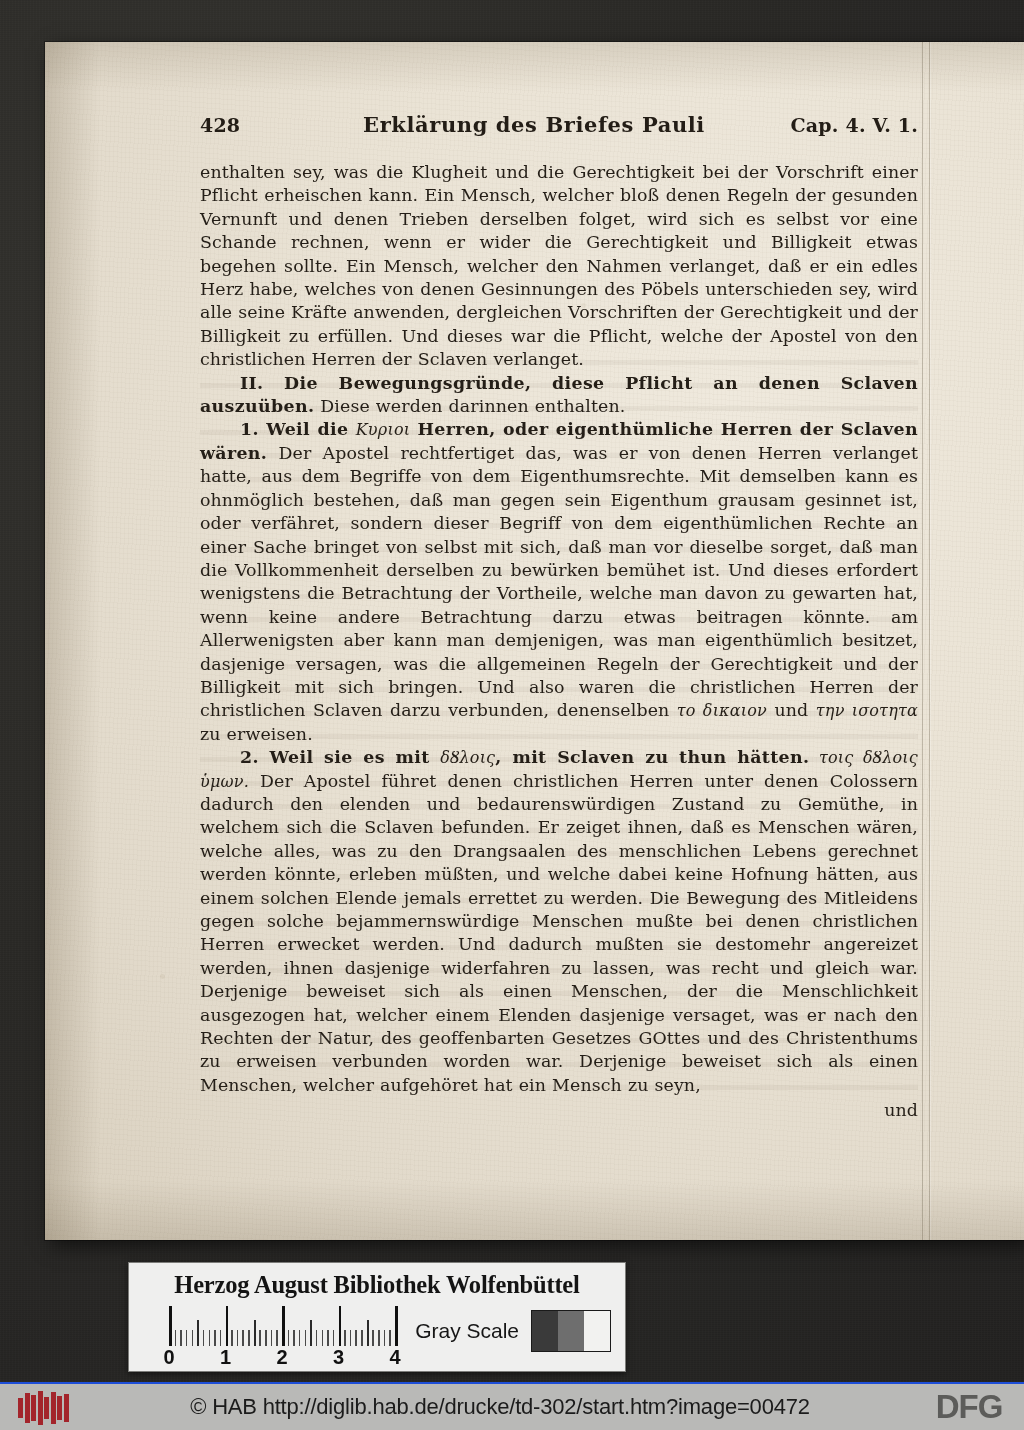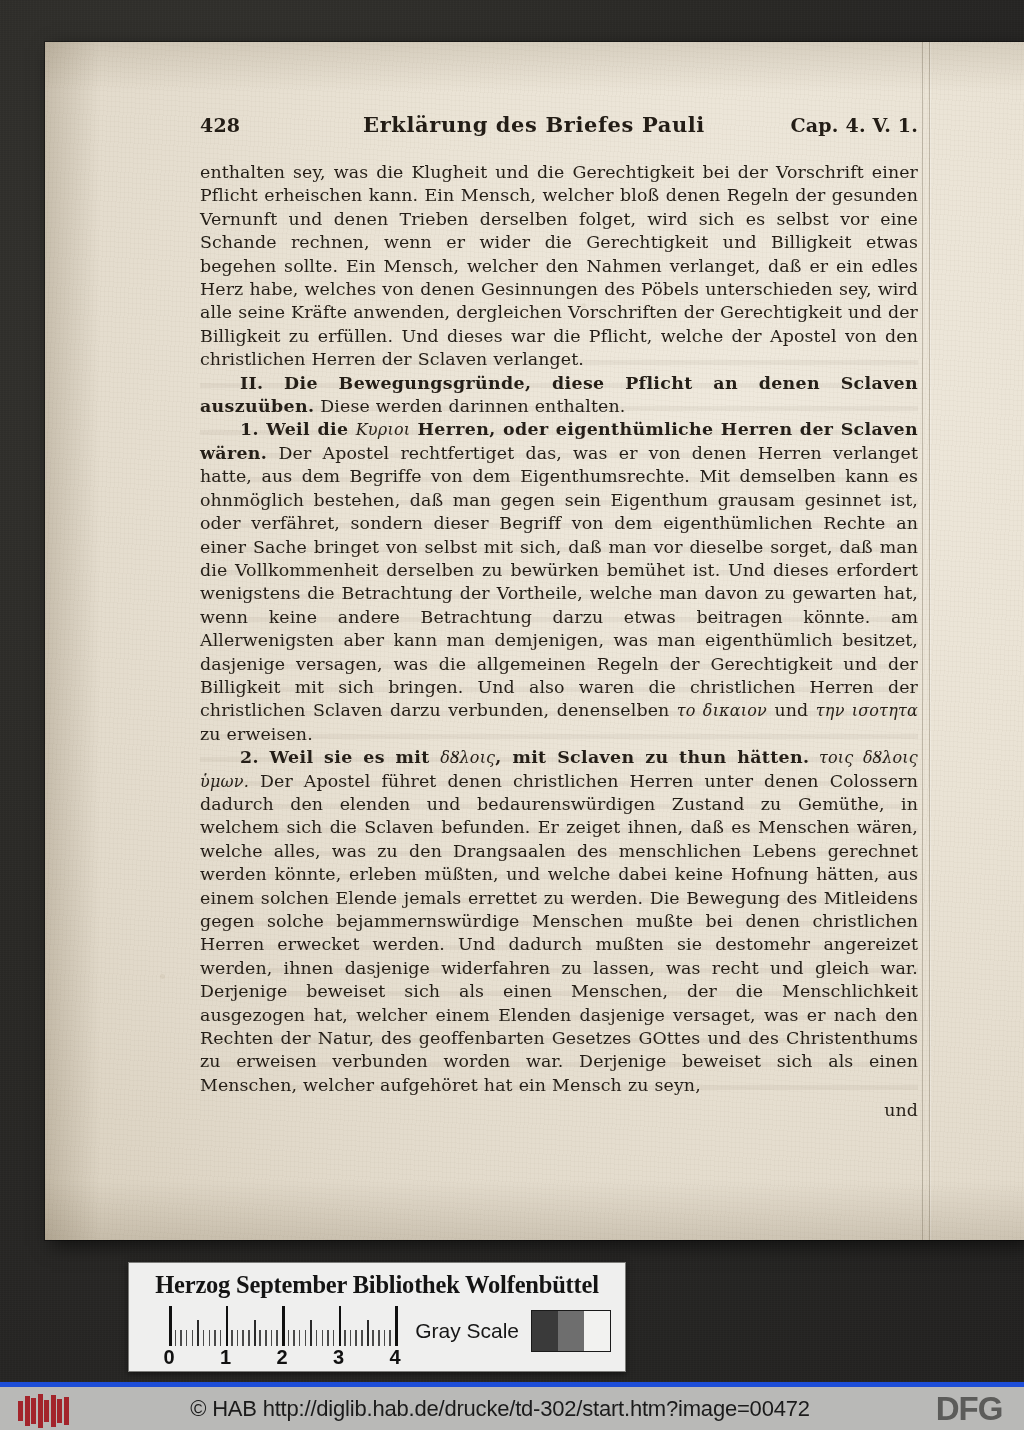--- a/index.html
+++ b/index.html
@@ -152,21 +152,21 @@
     font-family: "Liberation Sans", sans-serif;
     font-size: 21px; color: #161616; margin-right: 12px; white-space: nowrap;
   }
   .patches { display: flex; border: 1.5px solid #1a1a1a; height: 42px; }
   .patches i { display: block; width: 26px; height: 100%; }
 
   
   .footer {
     position: absolute; left: 0; top: 1382px; width: 1024px; height: 48px;
     background: #b9b9b7;
-    border-top: 5px solid #1d4ed8;
+    border-top: 2px solid #1d4ed8;
     display: flex; align-items: center; justify-content: center;
   }
   .footer .habmark {
     width: 86px; height: 100%; position: relative; flex: none;
   }
   .footer .habmark .bar {
     position: absolute; background: #a3242b; width: 5px;
   }
   .footer .url {
     flex: 1; text-align: center;
@@ -212,21 +212,21 @@
         <p class="indent"><span class="lead">2. Weil sie es mit </span><span class="gk">δȢλοις</span><span class="lead">, mit Sclaven zu thun hätten.</span><span class="gk"> τοις δȢλοις ὑμων.</span><span> Der Apostel führet denen christlichen Herren unter denen Colossern dadurch den elenden und bedaurenswürdigen Zustand zu Gemüthe, in welchem sich die Sclaven befunden. Er zeiget ihnen, daß es Menschen wären, welche alles, was zu den Drangsaalen des menschlichen Lebens gerechnet werden könnte, erleben müßten, und welche dabei keine Hofnung hätten, aus einem solchen Elende jemals errettet zu werden. Die Bewegung des Mitleidens gegen solche bejammernswürdige Menschen mußte bei denen christlichen Herren erwecket werden. Und dadurch mußten sie destomehr angereizet werden, ihnen dasjenige widerfahren zu lassen, was recht und gleich war. Derjenige beweiset sich als einen Menschen, der die Menschlichkeit ausgezogen hat, welcher einem Elenden dasjenige versaget, was er nach den Rechten der Natur, des geoffenbarten Gesetzes GOttes und des Christenthums zu erweisen verbunden worden war. Derjenige beweiset sich als einen Menschen, welcher aufgehöret hat ein Mensch zu seyn,</span></p>
 
         <div class="catchword">und</div>
       </div>
     </div>
 
     <div class="vignette"></div>
   </div>
 
   <div class="scalecard">
-    <div class="habname">Herzog September Bibliothek Wolfenbüttel</div>
+    <div class="habname">Herzog August Bibliothek Wolfenbüttel</div>
 
     <div class="scalerow">
 
       <div class="ruler">
         <div class="ticks" id="ruler-ticks">
             <span class="tick cm" style="left: 6px;"></span>
             <span class="tick mm" style="left: 11.65px;"></span>
             <span class="tick mm" style="left: 17.3px;"></span>
             <span class="tick mm" style="left: 22.95px;"></span>
             <span class="tick mm" style="left: 28.6px;"></span>

